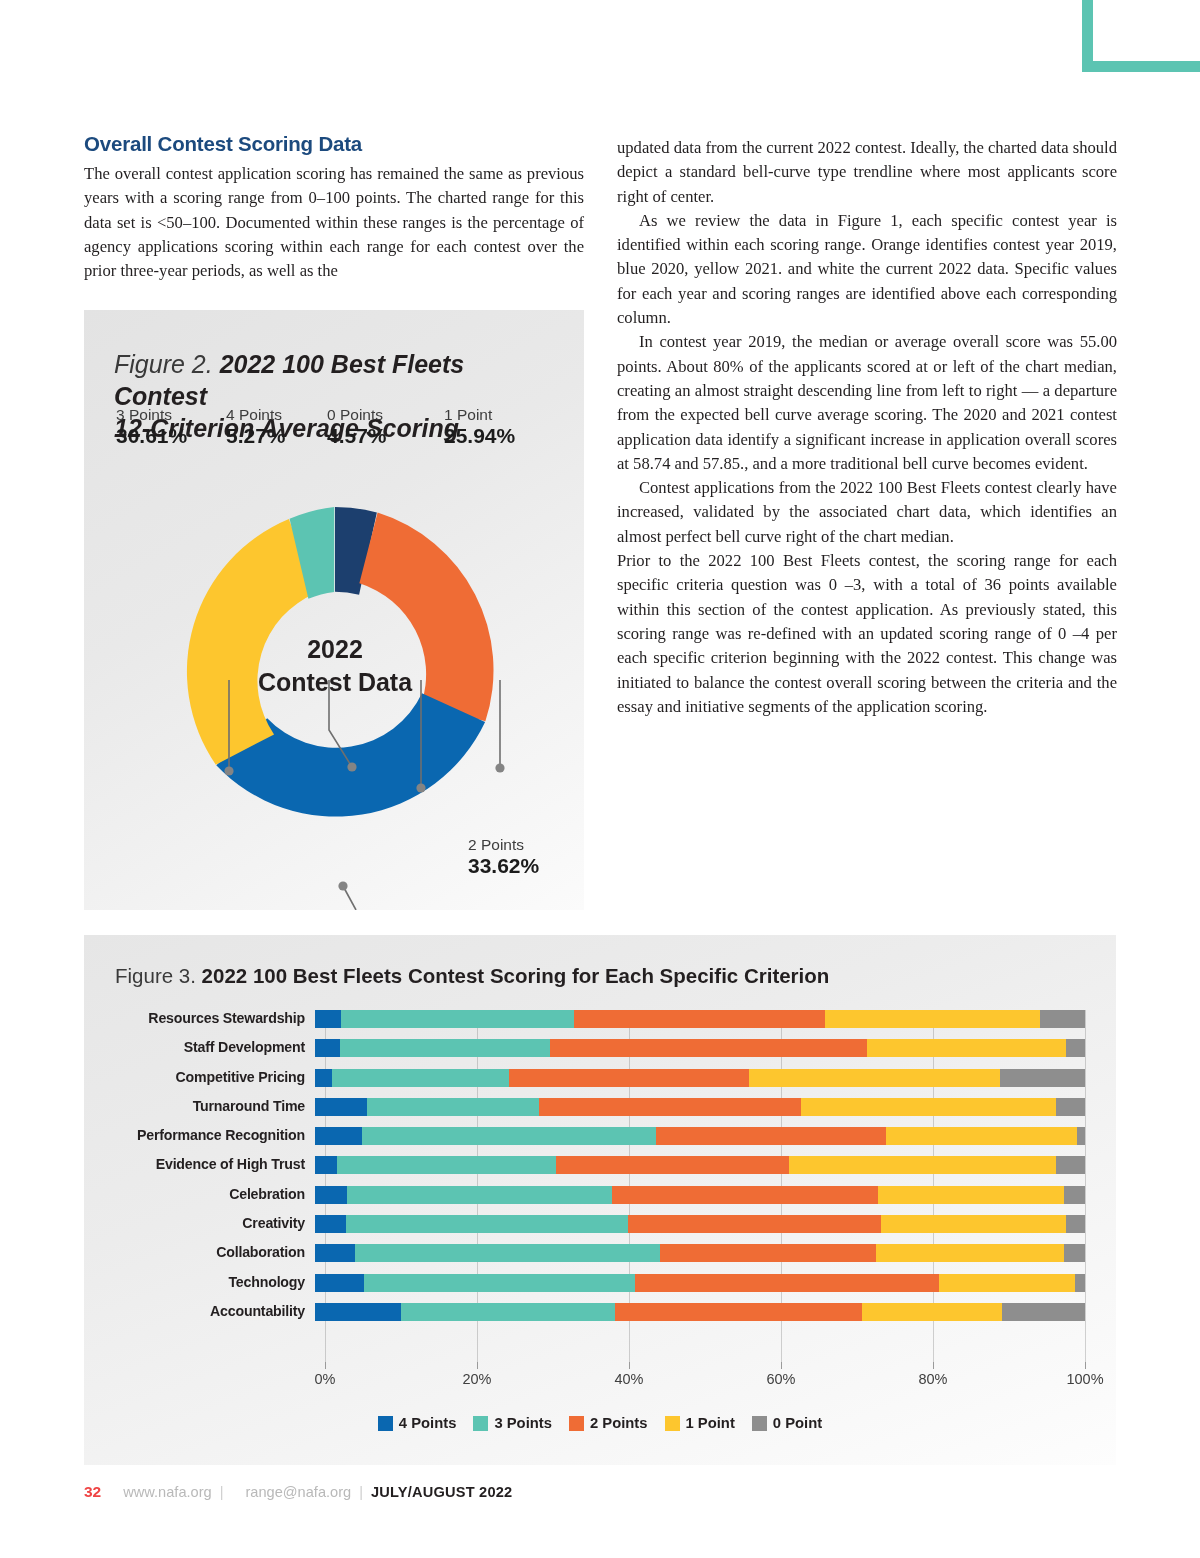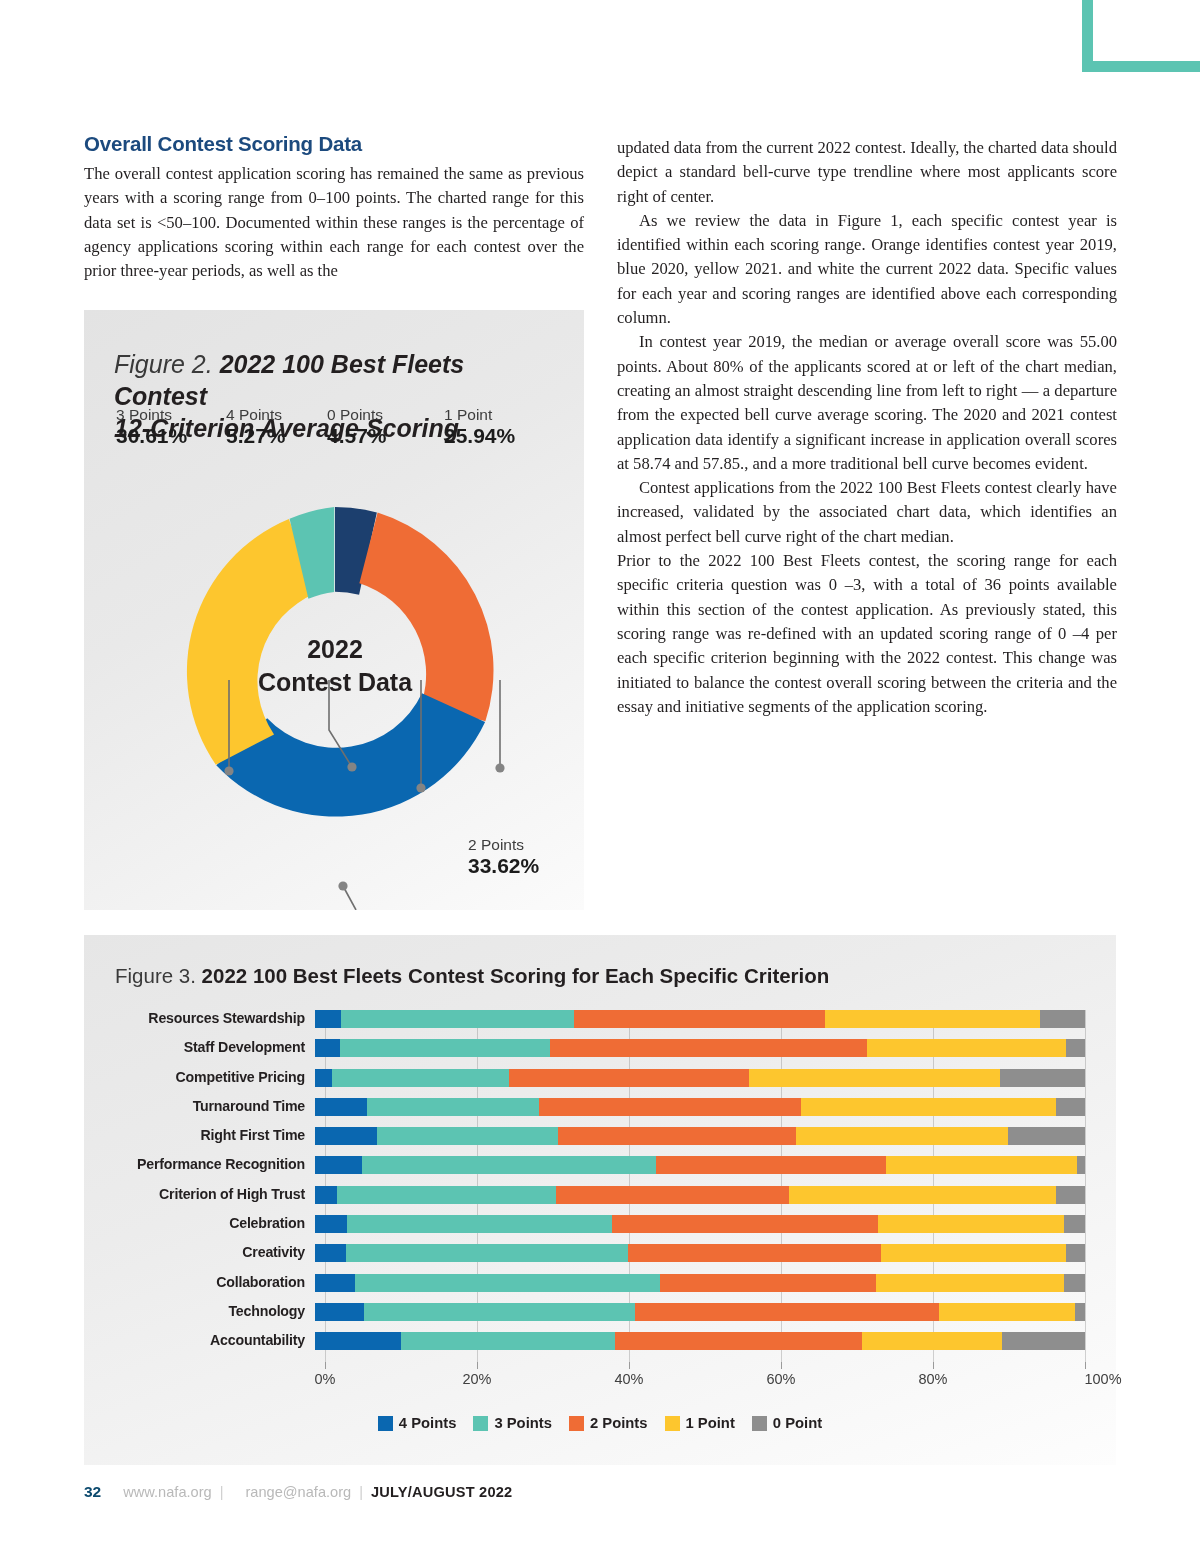--- a/index.html
+++ b/index.html
@@ -111,21 +111,21 @@
   .legend .item { display: flex; align-items: center; gap: 6px; }
   .legend .swatch { width: 15px; height: 15px; }
   .legend .ltext { font-size: 14.8px; font-weight: bold; color: #231f20; }
 
   
   .footer {
     position: absolute; left: 84px; top: 1483px;
     display: flex; align-items: baseline; gap: 8px;
     font-size: 14.6px;
   }
-  .footer .pg  { font-weight: bold; color: #0c4a6e; font-size: 15.5px; }
+  .footer .pg  { font-weight: bold; color: #ef4444; font-size: 15.5px; }
   .footer .url { color: #b9b9b9; margin-left: 14px; }
   .footer .sep { color: #cfcfcf; }
   .footer .issue { font-weight: bold; color: #231f20; letter-spacing: 0.2px; }
 </style>
 </head>
 <body>
 
 <div class="page">
 
   <div class="corner-bracket">
@@ -262,41 +262,31 @@
             <div class="row-label">Turnaround Time</div>
             <div class="bar-track">
               <div class="seg p4" style="width: 6.7%; background: rgb(10, 103, 176);"></div>
               <div class="seg p3" style="width: 22.4%; background: rgb(92, 196, 178);"></div>
               <div class="seg p2" style="width: 34%; background: rgb(239, 108, 53);"></div>
               <div class="seg p1" style="width: 33.1%; background: rgb(253, 198, 46);"></div>
               <div class="seg p0" style="width: 3.8%; background: rgb(142, 142, 142);"></div>
             </div>
           </div>
           <div class="row">
-            <div class="row-label">Right First Time</div>
-            <div class="bar-track">
-              <div class="seg p4" style="width: 8.1%; background: rgb(10, 103, 176);"></div>
-              <div class="seg p3" style="width: 23.4%; background: rgb(92, 196, 178);"></div>
-              <div class="seg p2" style="width: 31%; background: rgb(239, 108, 53);"></div>
-              <div class="seg p1" style="width: 27.5%; background: rgb(253, 198, 46);"></div>
-              <div class="seg p0" style="width: 10%; background: rgb(142, 142, 142);"></div>
-            </div>
-          </div>
-          <div class="row">
             <div class="row-label">Performance Recognition</div>
             <div class="bar-track">
               <div class="seg p4" style="width: 6.1%; background: rgb(10, 103, 176);"></div>
               <div class="seg p3" style="width: 38.2%; background: rgb(92, 196, 178);"></div>
               <div class="seg p2" style="width: 29.9%; background: rgb(239, 108, 53);"></div>
               <div class="seg p1" style="width: 24.8%; background: rgb(253, 198, 46);"></div>
               <div class="seg p0" style="width: 1%; background: rgb(142, 142, 142);"></div>
             </div>
           </div>
           <div class="row">
-            <div class="row-label">Criterion of High Trust</div>
+            <div class="row-label">Evidence of High Trust</div>
             <div class="bar-track">
               <div class="seg p4" style="width: 2.9%; background: rgb(10, 103, 176);"></div>
               <div class="seg p3" style="width: 28.4%; background: rgb(92, 196, 178);"></div>
               <div class="seg p2" style="width: 30.2%; background: rgb(239, 108, 53);"></div>
               <div class="seg p1" style="width: 34.8%; background: rgb(253, 198, 46);"></div>
               <div class="seg p0" style="width: 3.7%; background: rgb(142, 142, 142);"></div>
             </div>
           </div>
           <div class="row">
             <div class="row-label">Celebration</div>
@@ -354,21 +344,21 @@
           <span class="ticklabel" style="left: 0%;">0%</span>
           <span class="tickmark" style="left: 20%;"></span>
           <span class="ticklabel" style="left: 20%;">20%</span>
           <span class="tickmark" style="left: 40%;"></span>
           <span class="ticklabel" style="left: 40%;">40%</span>
           <span class="tickmark" style="left: 60%;"></span>
           <span class="ticklabel" style="left: 60%;">60%</span>
           <span class="tickmark" style="left: 80%;"></span>
           <span class="ticklabel" style="left: 80%;">80%</span>
           <span class="tickmark" style="left: 100%;"></span>
-          <span class="ticklabel" style="left: 100%; margin-left: 18px;">100%</span>
+          <span class="ticklabel" style="left: 100%;">100%</span>
         </div>
       <div class="legend" id="legend">
           <div class="item">
             <span class="swatch" style="background: rgb(10, 103, 176);"></span>
             <span class="ltext">4 Points</span>
           </div>
           <div class="item">
             <span class="swatch" style="background: rgb(92, 196, 178);"></span>
             <span class="ltext">3 Points</span>
           </div>

